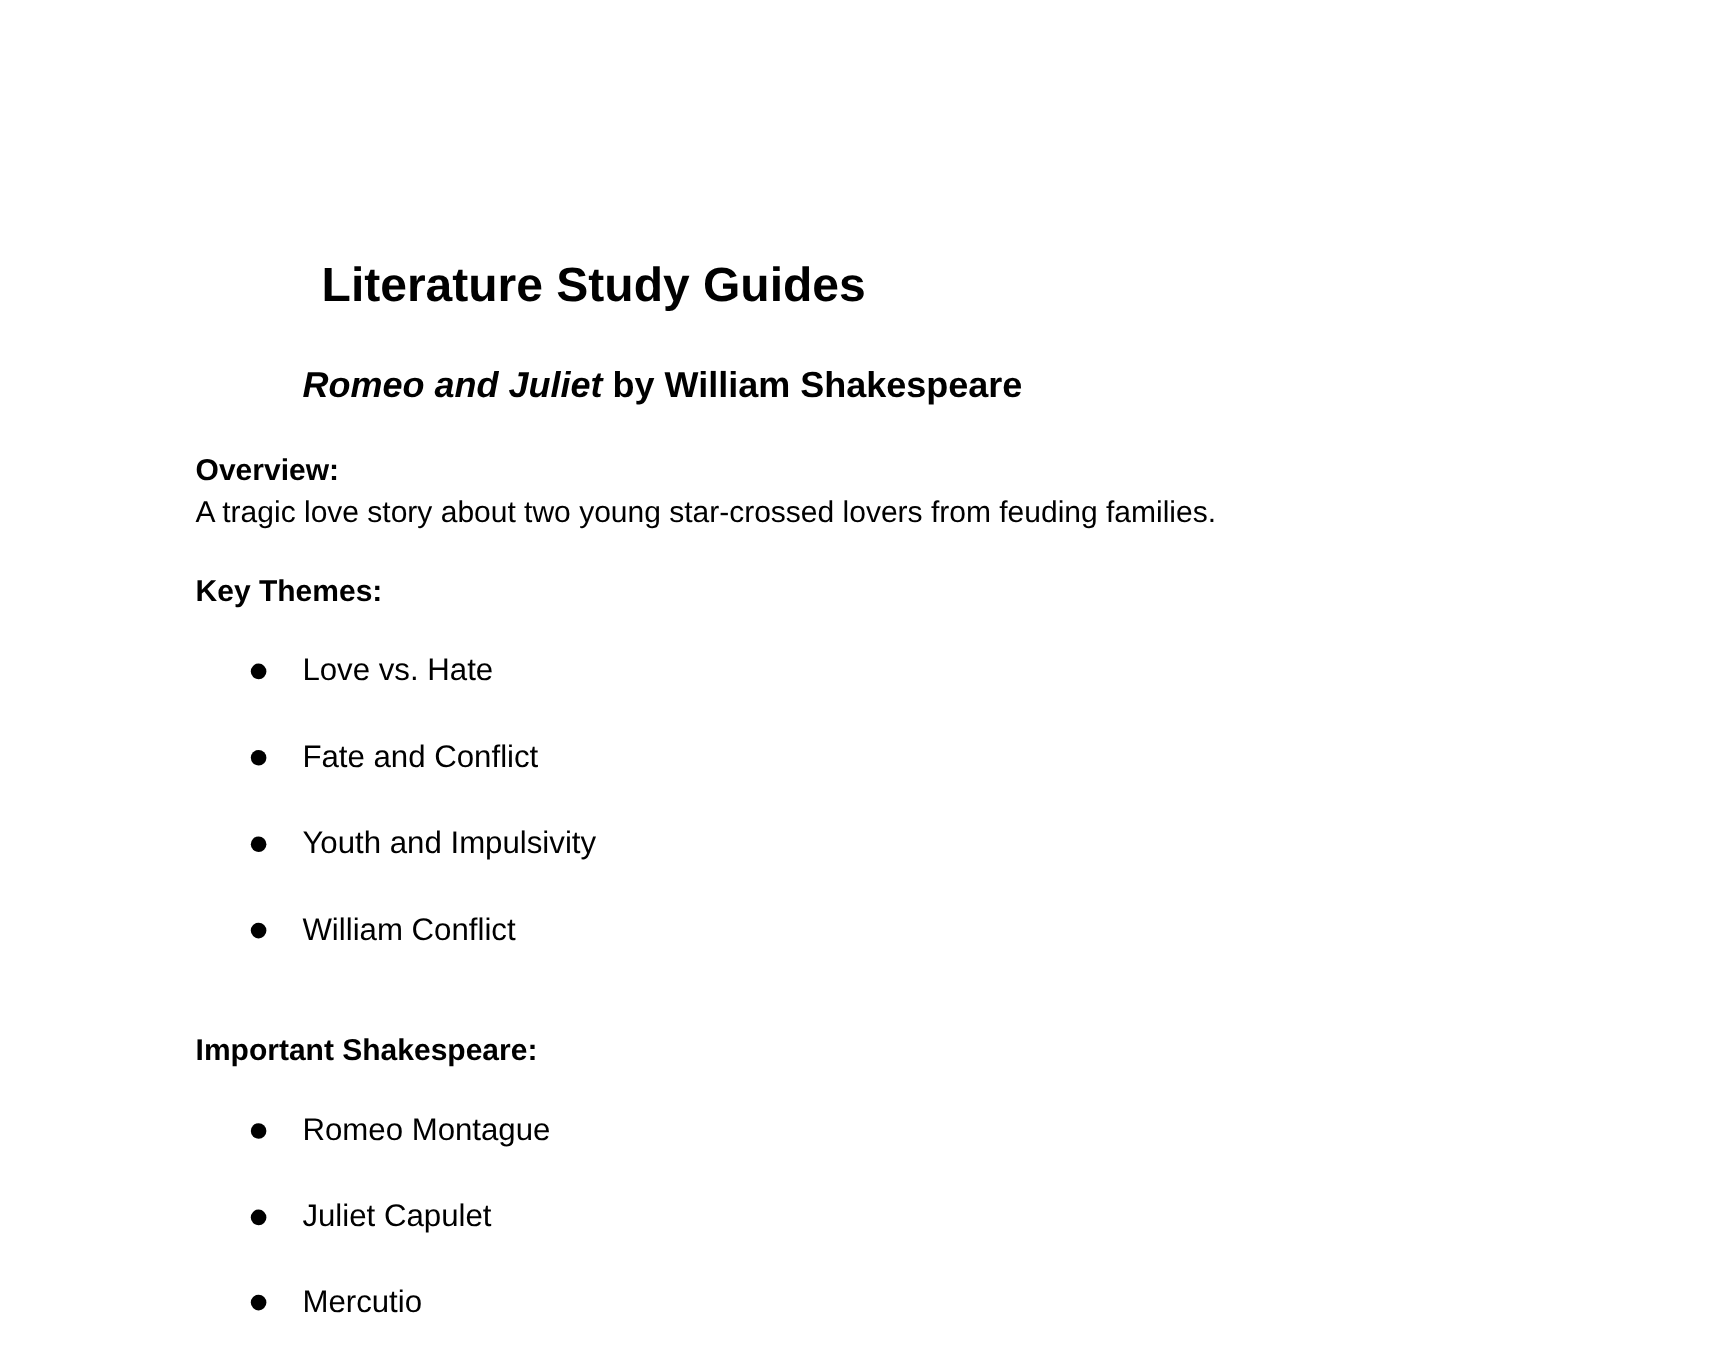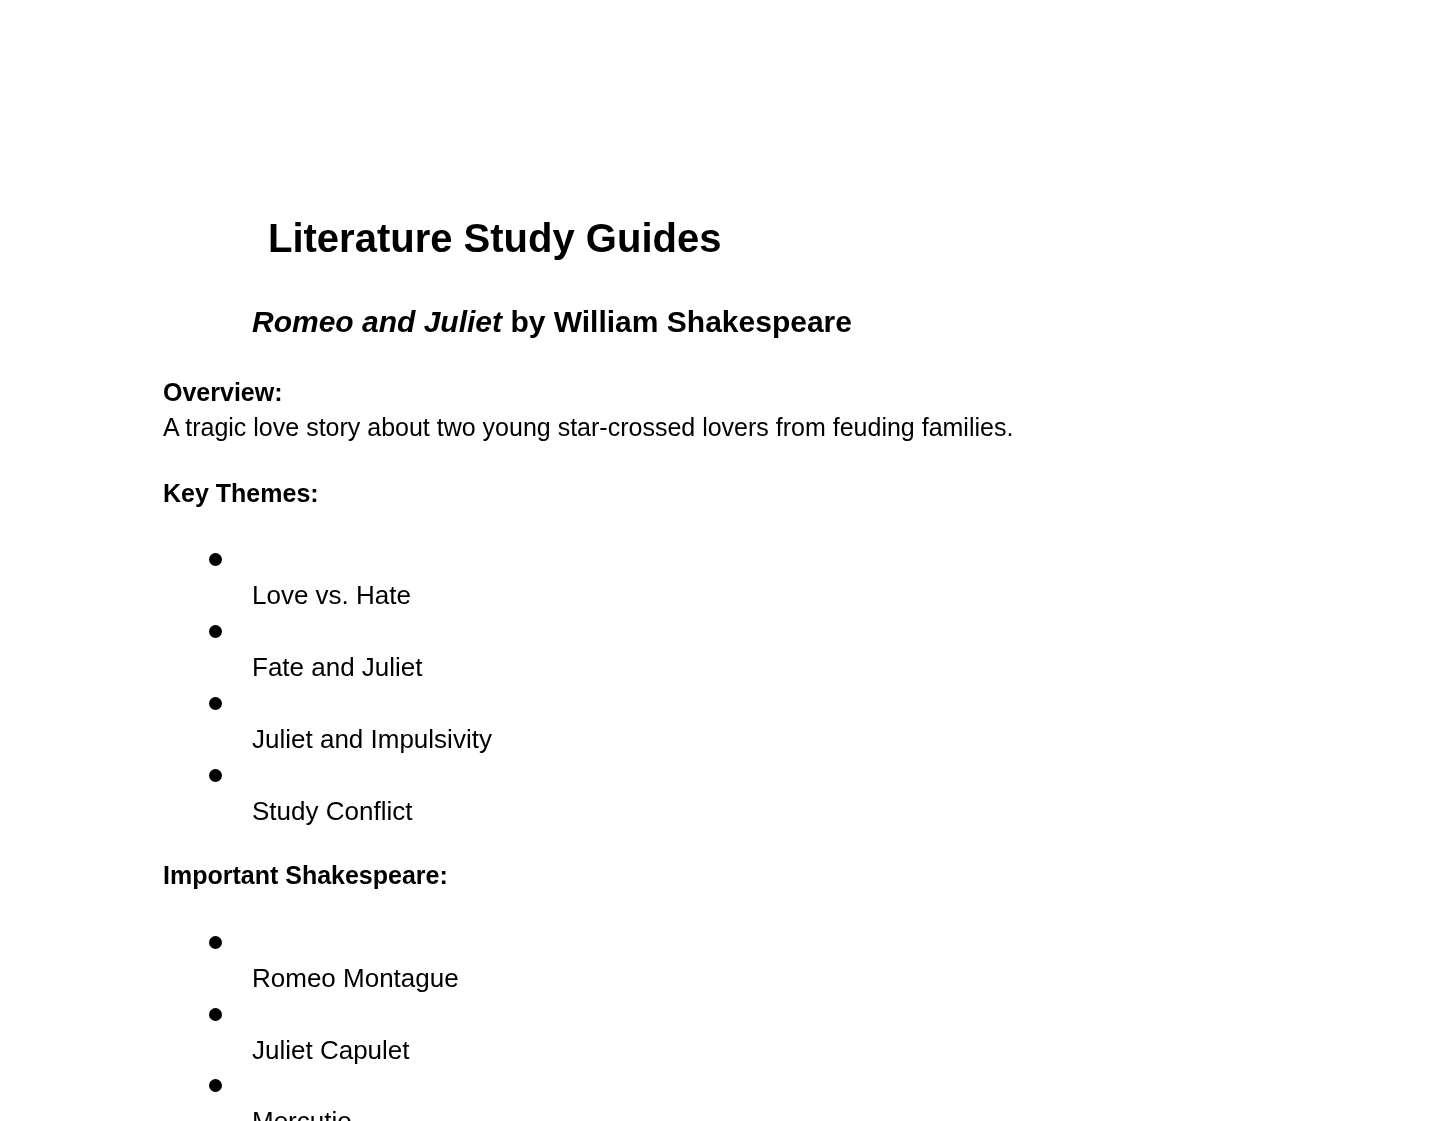--- a/index.html
+++ b/index.html
@@ -56,21 +56,20 @@
       border-radius: 50%;
       background: #000000;
     }
     .bullet-text {
       position: absolute;
       left: 252px;
       top: 0;
       font-size: 26px;
       line-height: 34px;
       white-space: nowrap;
-      margin-top: 37px;
     }
   </style>
 </head>
 <body>
 
 <div>
 
   <div class="abs title">Literature Study Guides</div>
 
   <div class="abs subtitle"><em>Romeo and Juliet</em><span> by William Shakespeare</span></div>
@@ -80,29 +79,29 @@
 
   <div class="abs section-heading" style="top:478px;">Key Themes:</div>
 
   <div>
     <div class="abs bullet-row" style="top:541px;">
       <span class="bullet"></span>
       <span class="bullet-text">Love vs. Hate</span>
     </div>
     <div class="abs bullet-row" style="top:613px;">
       <span class="bullet"></span>
-      <span class="bullet-text">Fate and Juliet</span>
+      <span class="bullet-text">Fate and Conflict</span>
     </div>
     <div class="abs bullet-row" style="top:685px;">
       <span class="bullet"></span>
-      <span class="bullet-text">Juliet and Impulsivity</span>
+      <span class="bullet-text">Youth and Impulsivity</span>
     </div>
     <div class="abs bullet-row" style="top:757px;">
       <span class="bullet"></span>
-      <span class="bullet-text">Study Conflict</span>
+      <span class="bullet-text">William Conflict</span>
     </div>
   </div>
 
   <div class="abs section-heading" style="top:860px;">Important Shakespeare:</div>
 
   <div>
     <div class="abs bullet-row" style="top:924px;">
       <span class="bullet"></span>
       <span class="bullet-text">Romeo Montague</span>
     </div>

